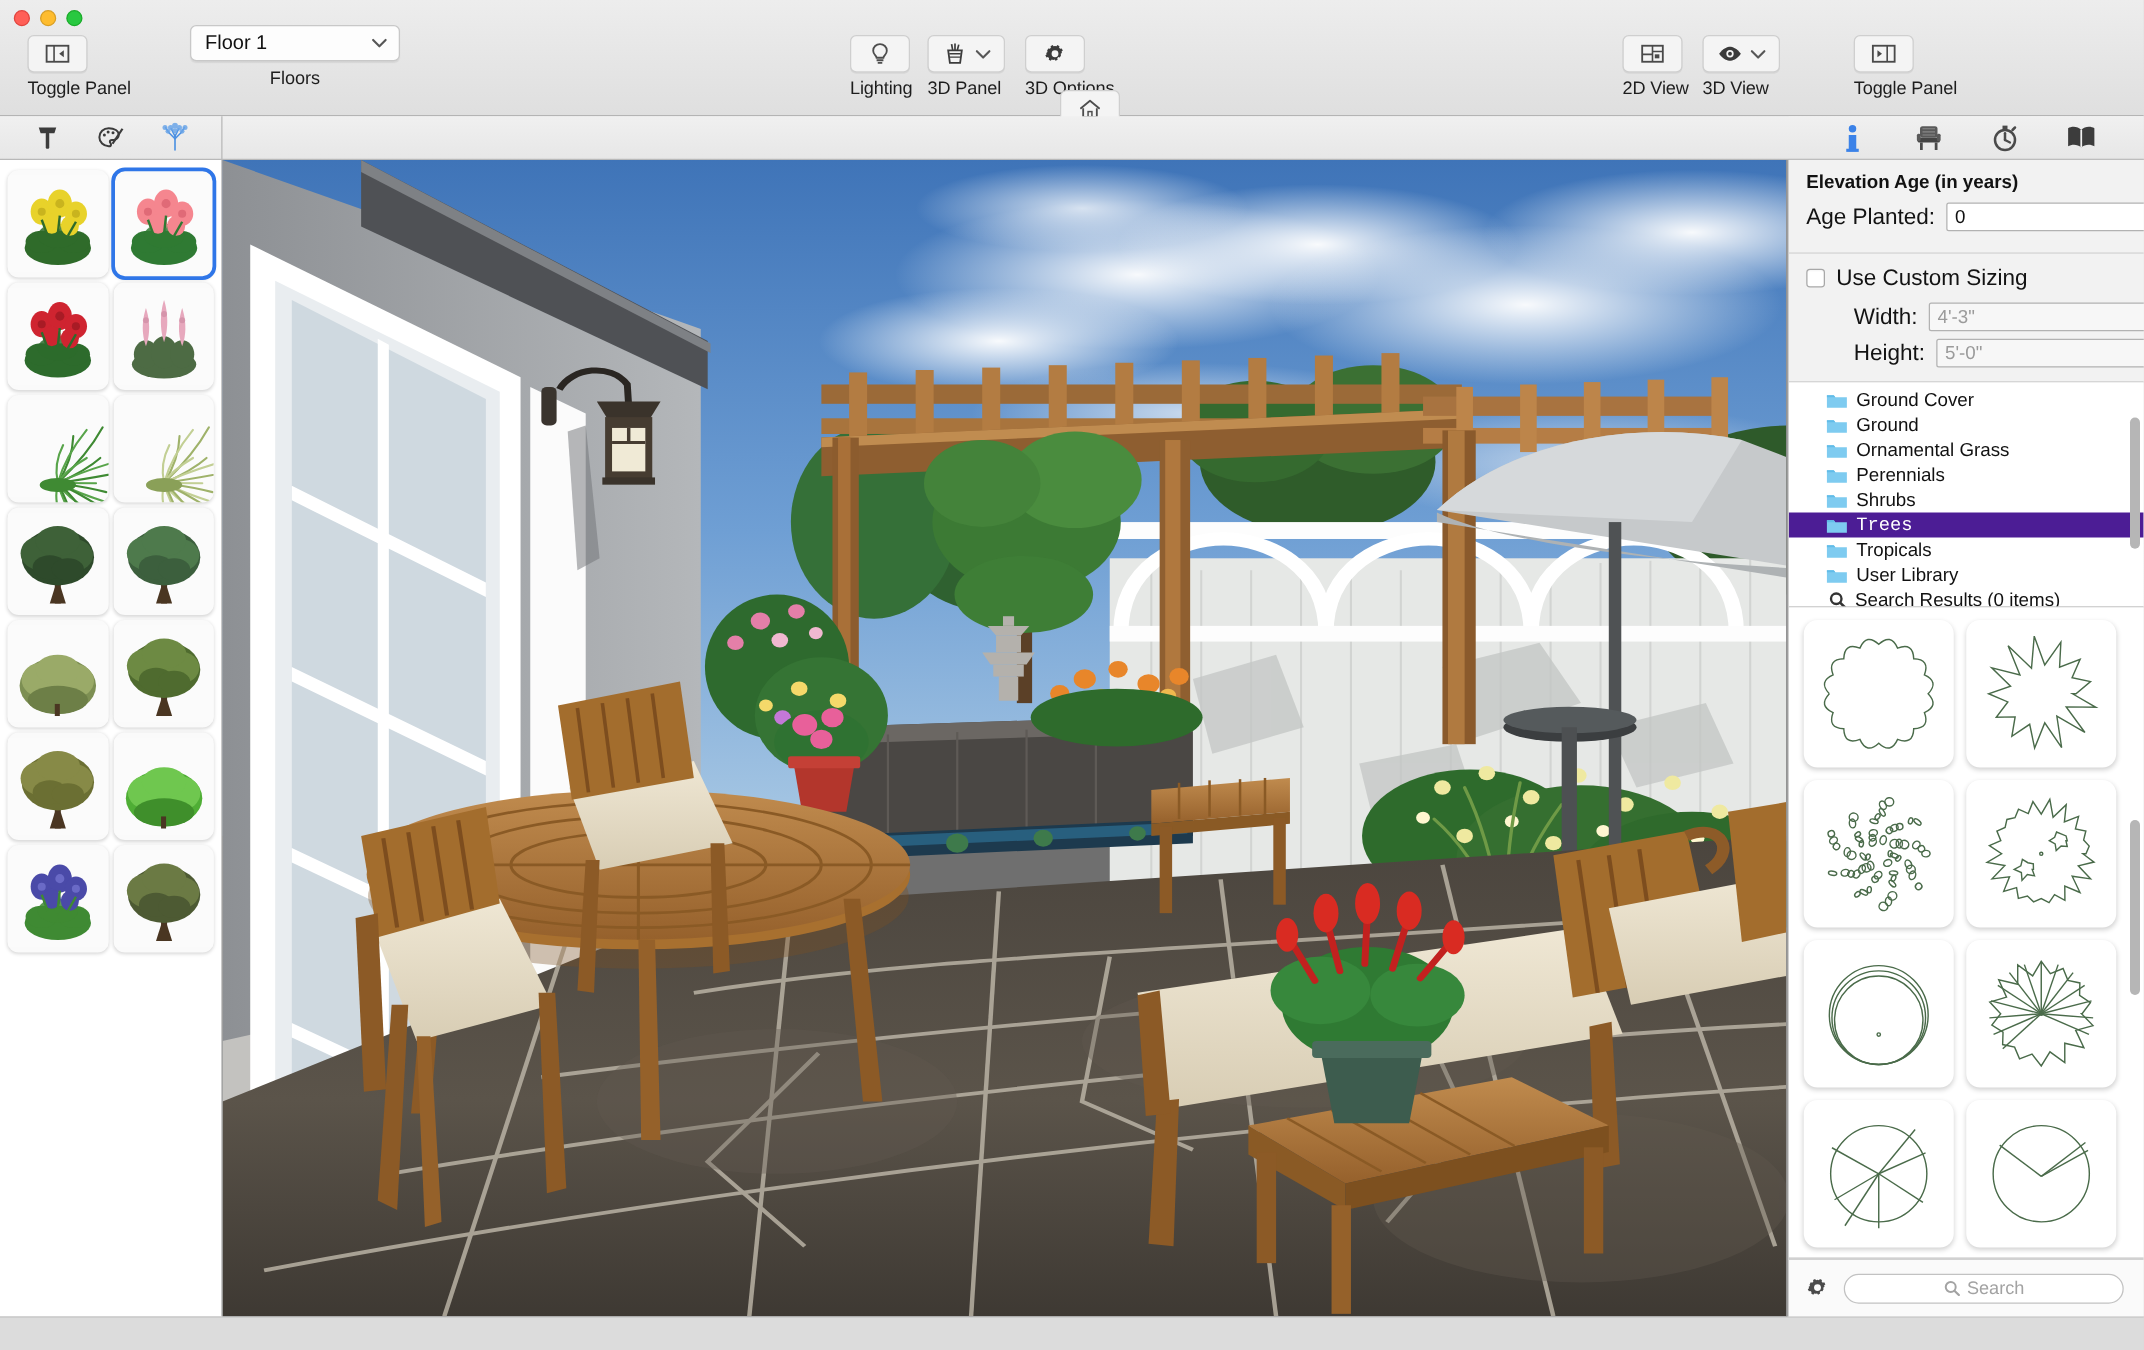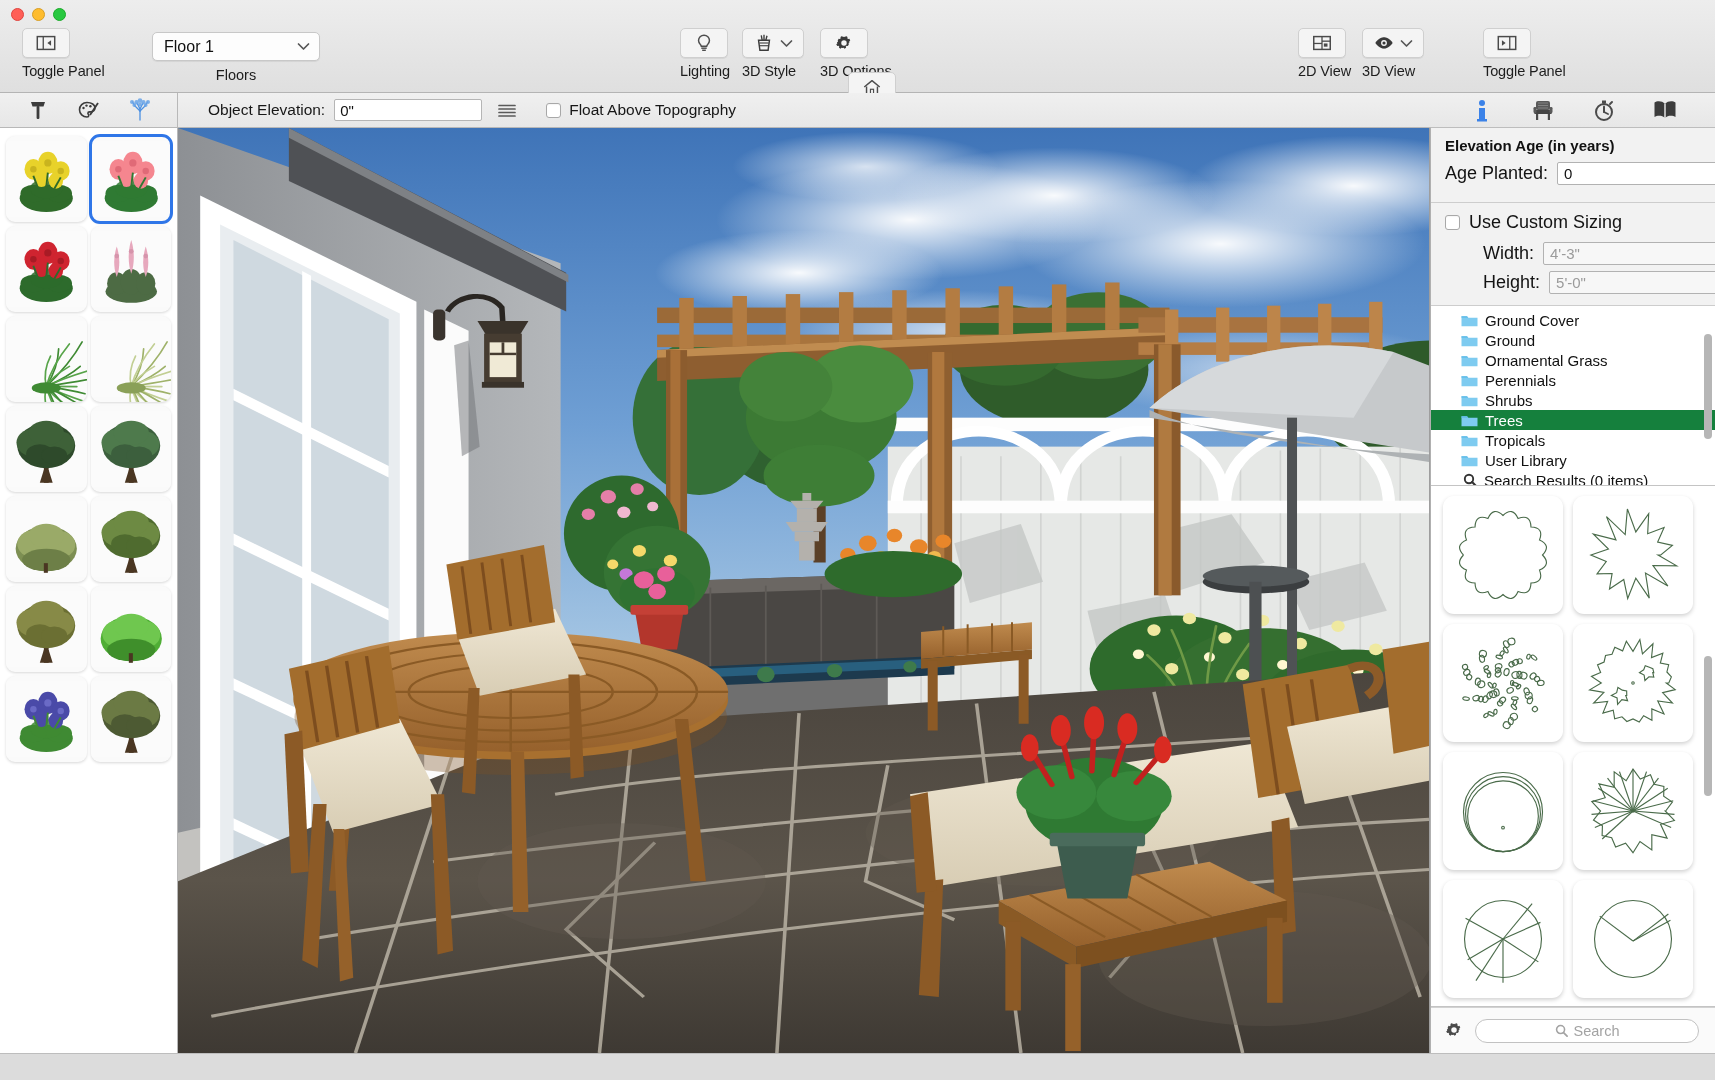--- a/index.html
+++ b/index.html
@@ -46,21 +46,21 @@
     min-width: 48px; height: 30px;
     display: flex; align-items: center; justify-content: center;
     box-shadow: 0 1px 0 rgba(0,0,0,0.06);
     padding: 0 8px;
     gap: 5px;
   }
   .tb-label { margin-top: 5px; font-size: 14.5px; color: #1d1d1d; letter-spacing: -0.1px;}
   .tb-ico { width: 22px; height: 20px; display:block; }
 
   
-  .floors-group { position: absolute; left: 152px; top: 32px; width: 168px; }
+  .floors-group { position: absolute; left: 152px; top: 20px; width: 168px; }
   .floors-select {
     width: 168px; height: 29px;
     background: #fdfdfd;
     border: 1px solid #c8c8c8;
     border-radius: 5px;
     display: flex; align-items: center; justify-content: space-between;
     padding: 0 9px 0 11px;
     font-size: 16px; color: #111;
     box-shadow: 0 1px 1px rgba(0,0,0,0.07);
   }
@@ -173,21 +173,21 @@
     border-bottom: 1px solid #c4c4c4;
     position: relative;
     overflow: hidden;
   }
   .trow {
     display: flex; align-items: center; gap: 7px;
     height: 20px; padding-left: 30px;
     font-size: 15px; color: #111;
   }
   .trow.lvl0 { }
-  .trow.sel { background: #15803d; color: #fff; }
+  .trow.sel { background: #4c1d95; color: #fff; font-family: Liberation Mono, monospace; }
   .folder { width: 17px; height: 13px; flex: 0 0 17px; }
   .sr-ico { width: 14px; height: 14px; flex: 0 0 14px; margin-left: 2px;}
 
   
   .symbox { flex: 1; background: #fff; position: relative; overflow: hidden; border-bottom: 1px solid #c4c4c4;}
   .symgrid { display: grid; grid-template-columns: 1fr 1fr; gap: 10px; padding: 10px 22px 10px 12px; }
   .sym {
     height: 118px; background: #fff; border-radius: 11px;
     box-shadow: 0 2px 4px rgba(0,0,0,0.18);
     display: flex; align-items: center; justify-content: center; overflow: hidden;
@@ -264,21 +264,21 @@
           <line x1="7" y1="11" x2="17" y2="11" stroke="#3c3c3c" stroke-width="1.2"></line>
           <line x1="7.5" y1="14" x2="16.5" y2="14" stroke="#3c3c3c" stroke-width="1.2"></line>
           <line x1="10" y1="8" x2="9" y2="2.5" stroke="#3c3c3c" stroke-width="1.5"></line>
           <line x1="12" y1="8" x2="12" y2="2" stroke="#3c3c3c" stroke-width="1.5"></line>
           <line x1="14" y1="8" x2="15.3" y2="3" stroke="#3c3c3c" stroke-width="1.5"></line>
         </svg>
         <svg class="chev" viewBox="0 0 13 9">
           <path d="M1.5 2 L6.5 7 L11.5 2" fill="none" stroke="#575757" stroke-width="1.7" stroke-linecap="round" stroke-linejoin="round"></path>
         </svg>
       </div>
-      <div class="tb-label">3D Style</div>
+      <div class="tb-label">3D Panel</div>
     </div>
 
     <div class="tb-item" style="left:820px; top:28px;">
       <div class="tb-btn">
         <svg class="tb-ico" viewBox="0 0 24 22">
           <path d="M12 4.2l1.3.3.8-1.1 1.8 1-.3 1.3 1 1 1.3-.3 1 1.8-1.1.8.3 1.3-1.1.8.3 1.3-1 1.8-1.3-.3-1 1 .3 1.3-1.8 1-.8-1.1-1.3.3-1.3-.3-.8 1.1-1.8-1 .3-1.3-1-1-1.3.3-1-1.8 1.1-.8-.3-1.3 1.1-.8-.3-1.3 1-1.8 1.3.3 1-1-.3-1.3 1.8-1 .8 1.1z" fill="#3a3a3a"></path>
           <circle cx="12" cy="11" r="3" fill="#f4f4f4"></circle>
         </svg>
       </div>
       <div class="tb-label">3D Options</div>
@@ -366,36 +366,20 @@
             <circle cx="5" cy="4" r="2"></circle>
               <circle cx="9.6" cy="4.2" r="2.2"></circle>
             <circle cx="13" cy="2.6" r="2.3"></circle>
               <circle cx="16.4" cy="4.2" r="2.2"></circle>
             <circle cx="21" cy="4" r="2"></circle>
               <circle cx="7.3" cy="7" r="1.9"></circle>
             <circle cx="18.7" cy="7" r="1.9"></circle>
               <circle cx="13" cy="6.5" r="2"></circle>
           </g>
         </svg>
-      </div>
-    </div>
-    <div class="subbar-main">
-      <span class="lbl">Object Elevation:</span>
-      <input class="elev-input" type="text" value="0&quot;" style="">
-      <svg class="lines-ico" viewBox="0 0 20 16">
-        <g stroke="#5a5a5a" stroke-width="1.7" stroke-linecap="round">
-          <line x1="2" y1="3.5" x2="18" y2="3.5"></line>
-          <line x1="2" y1="7" x2="18" y2="7"></line>
-          <line x1="2" y1="10.5" x2="18" y2="10.5"></line>
-          <line x1="2" y1="14" x2="18" y2="14"></line>
-        </g>
-      </svg>
-      <div class="cb-row">
-        <span class="cb"></span>
-        <span class="lbl">Float Above Topography</span>
       </div>
     </div>
   </div>
 
   <div class="body">
 
     <div class="leftpanel">
       <div class="thumbgrid" id="leftgrid">
           <div class="thumb">
             <svg viewBox="0 0 100 96">

